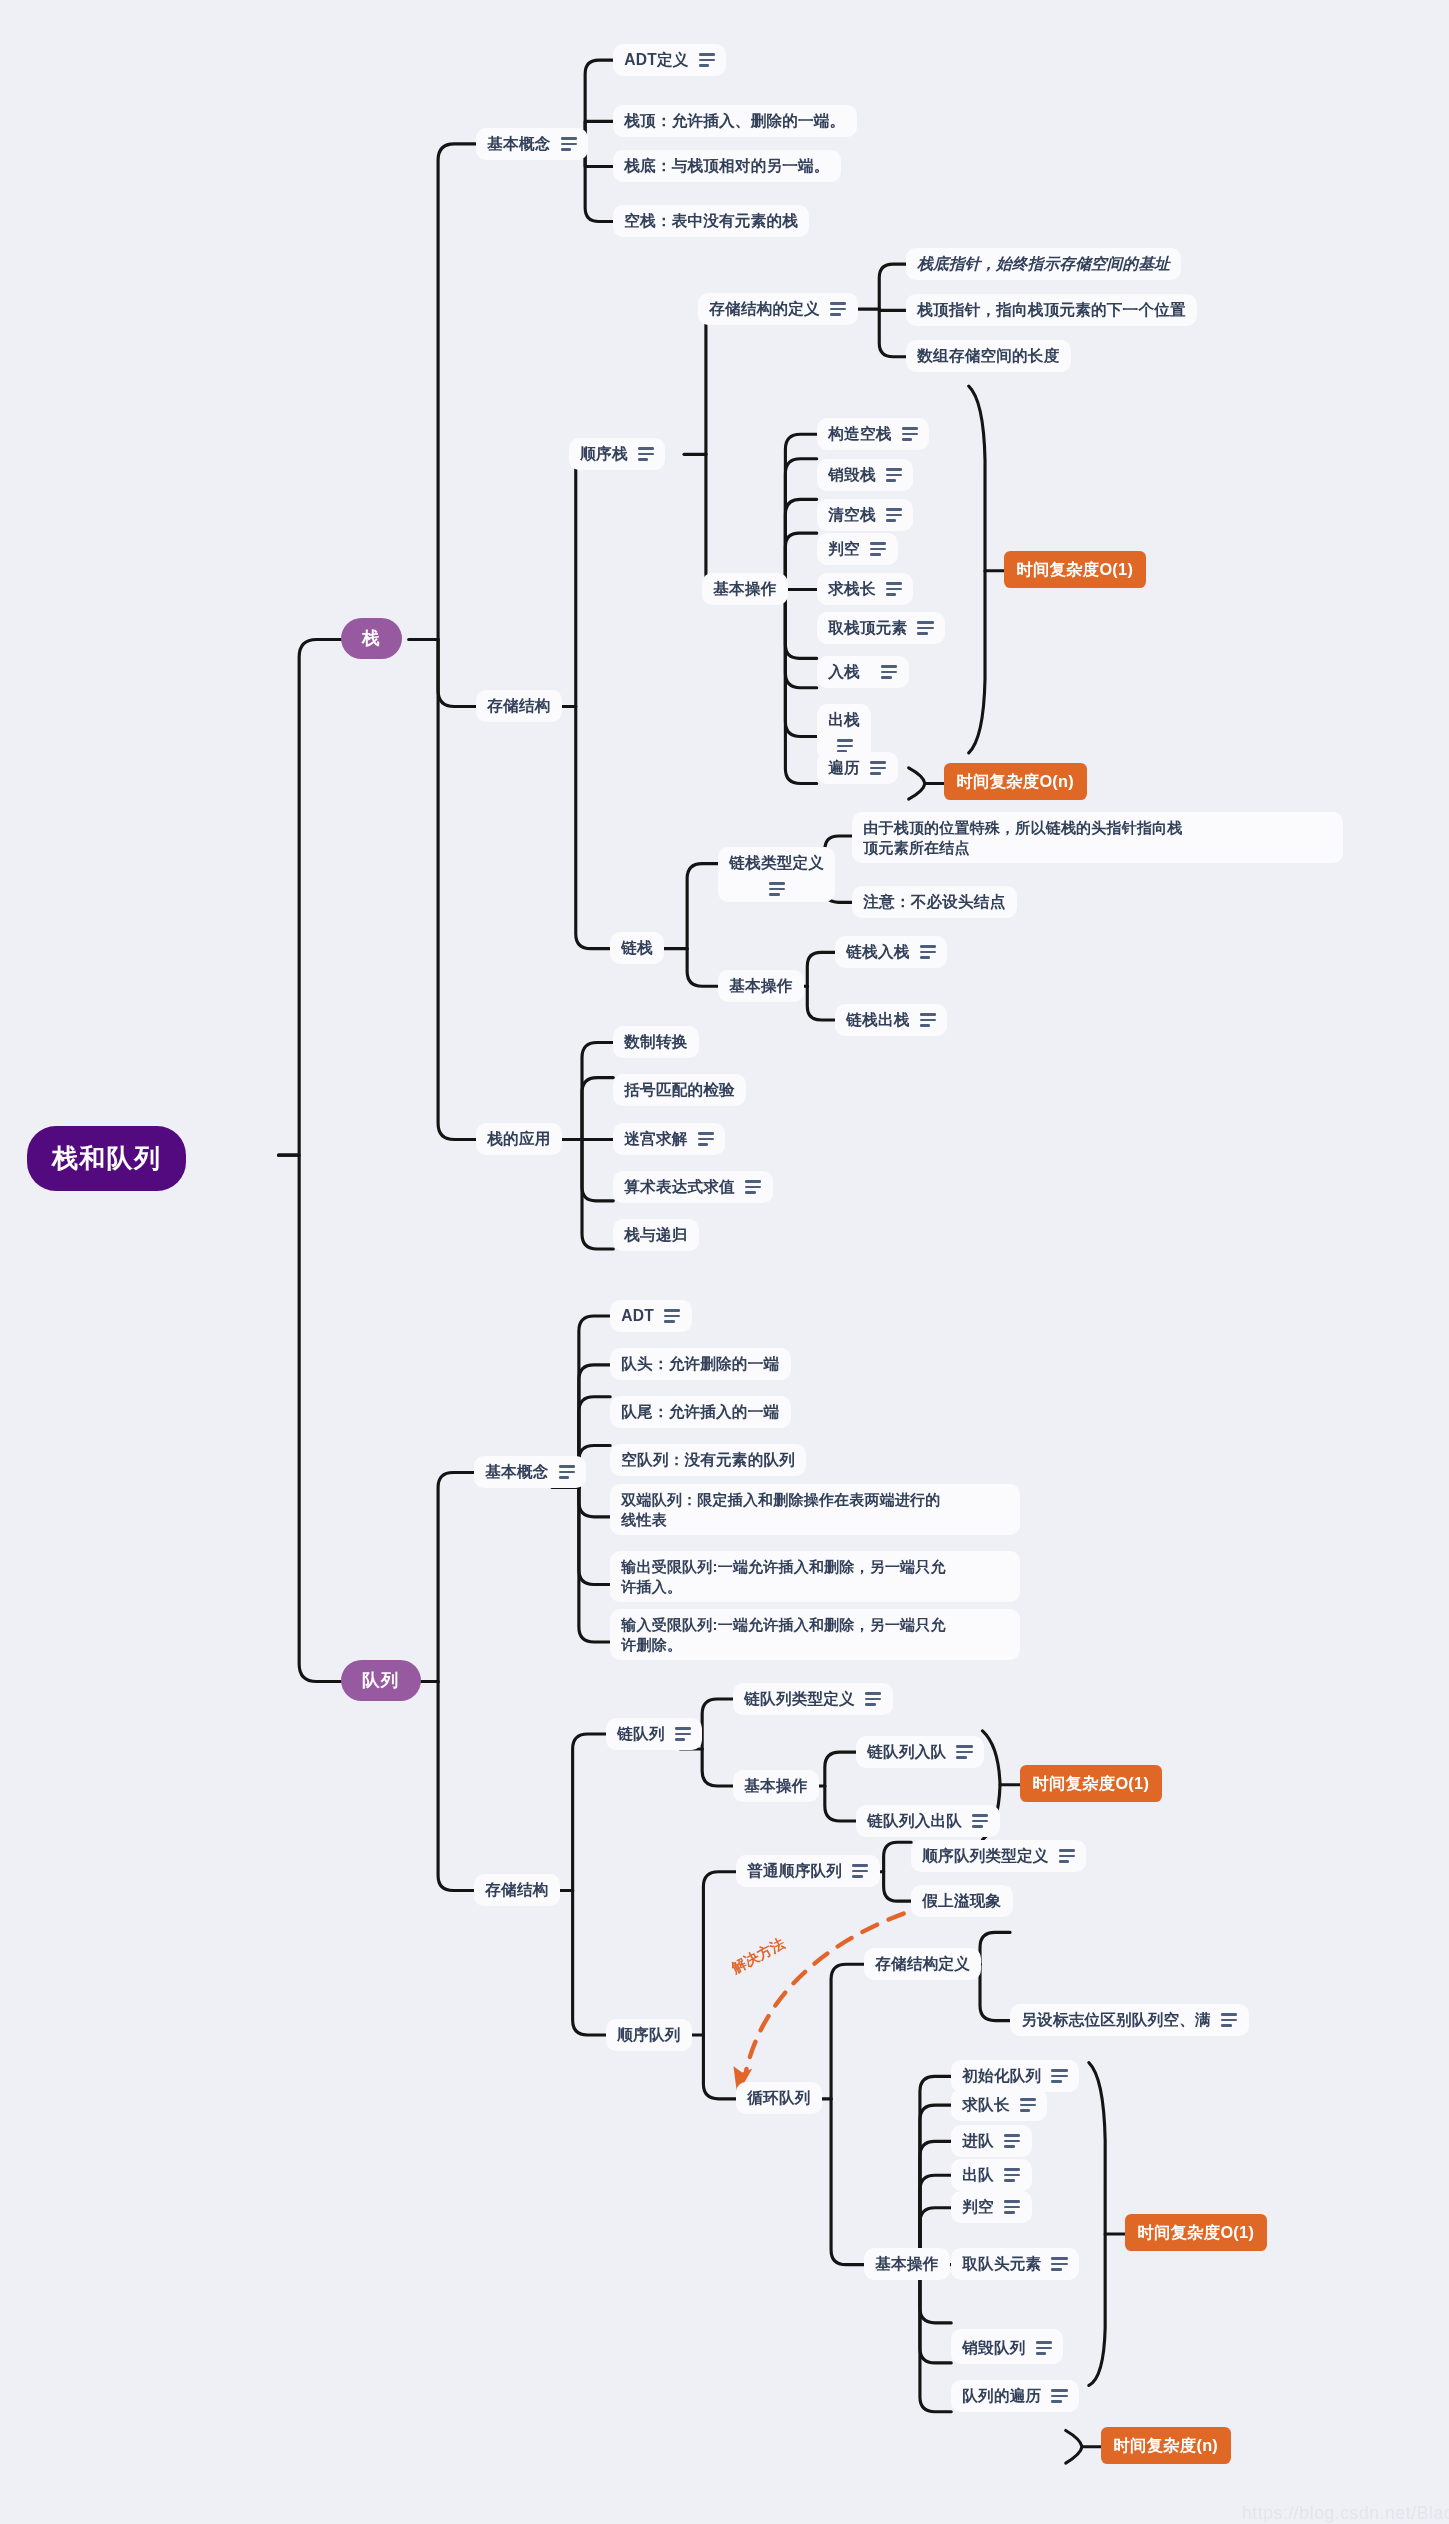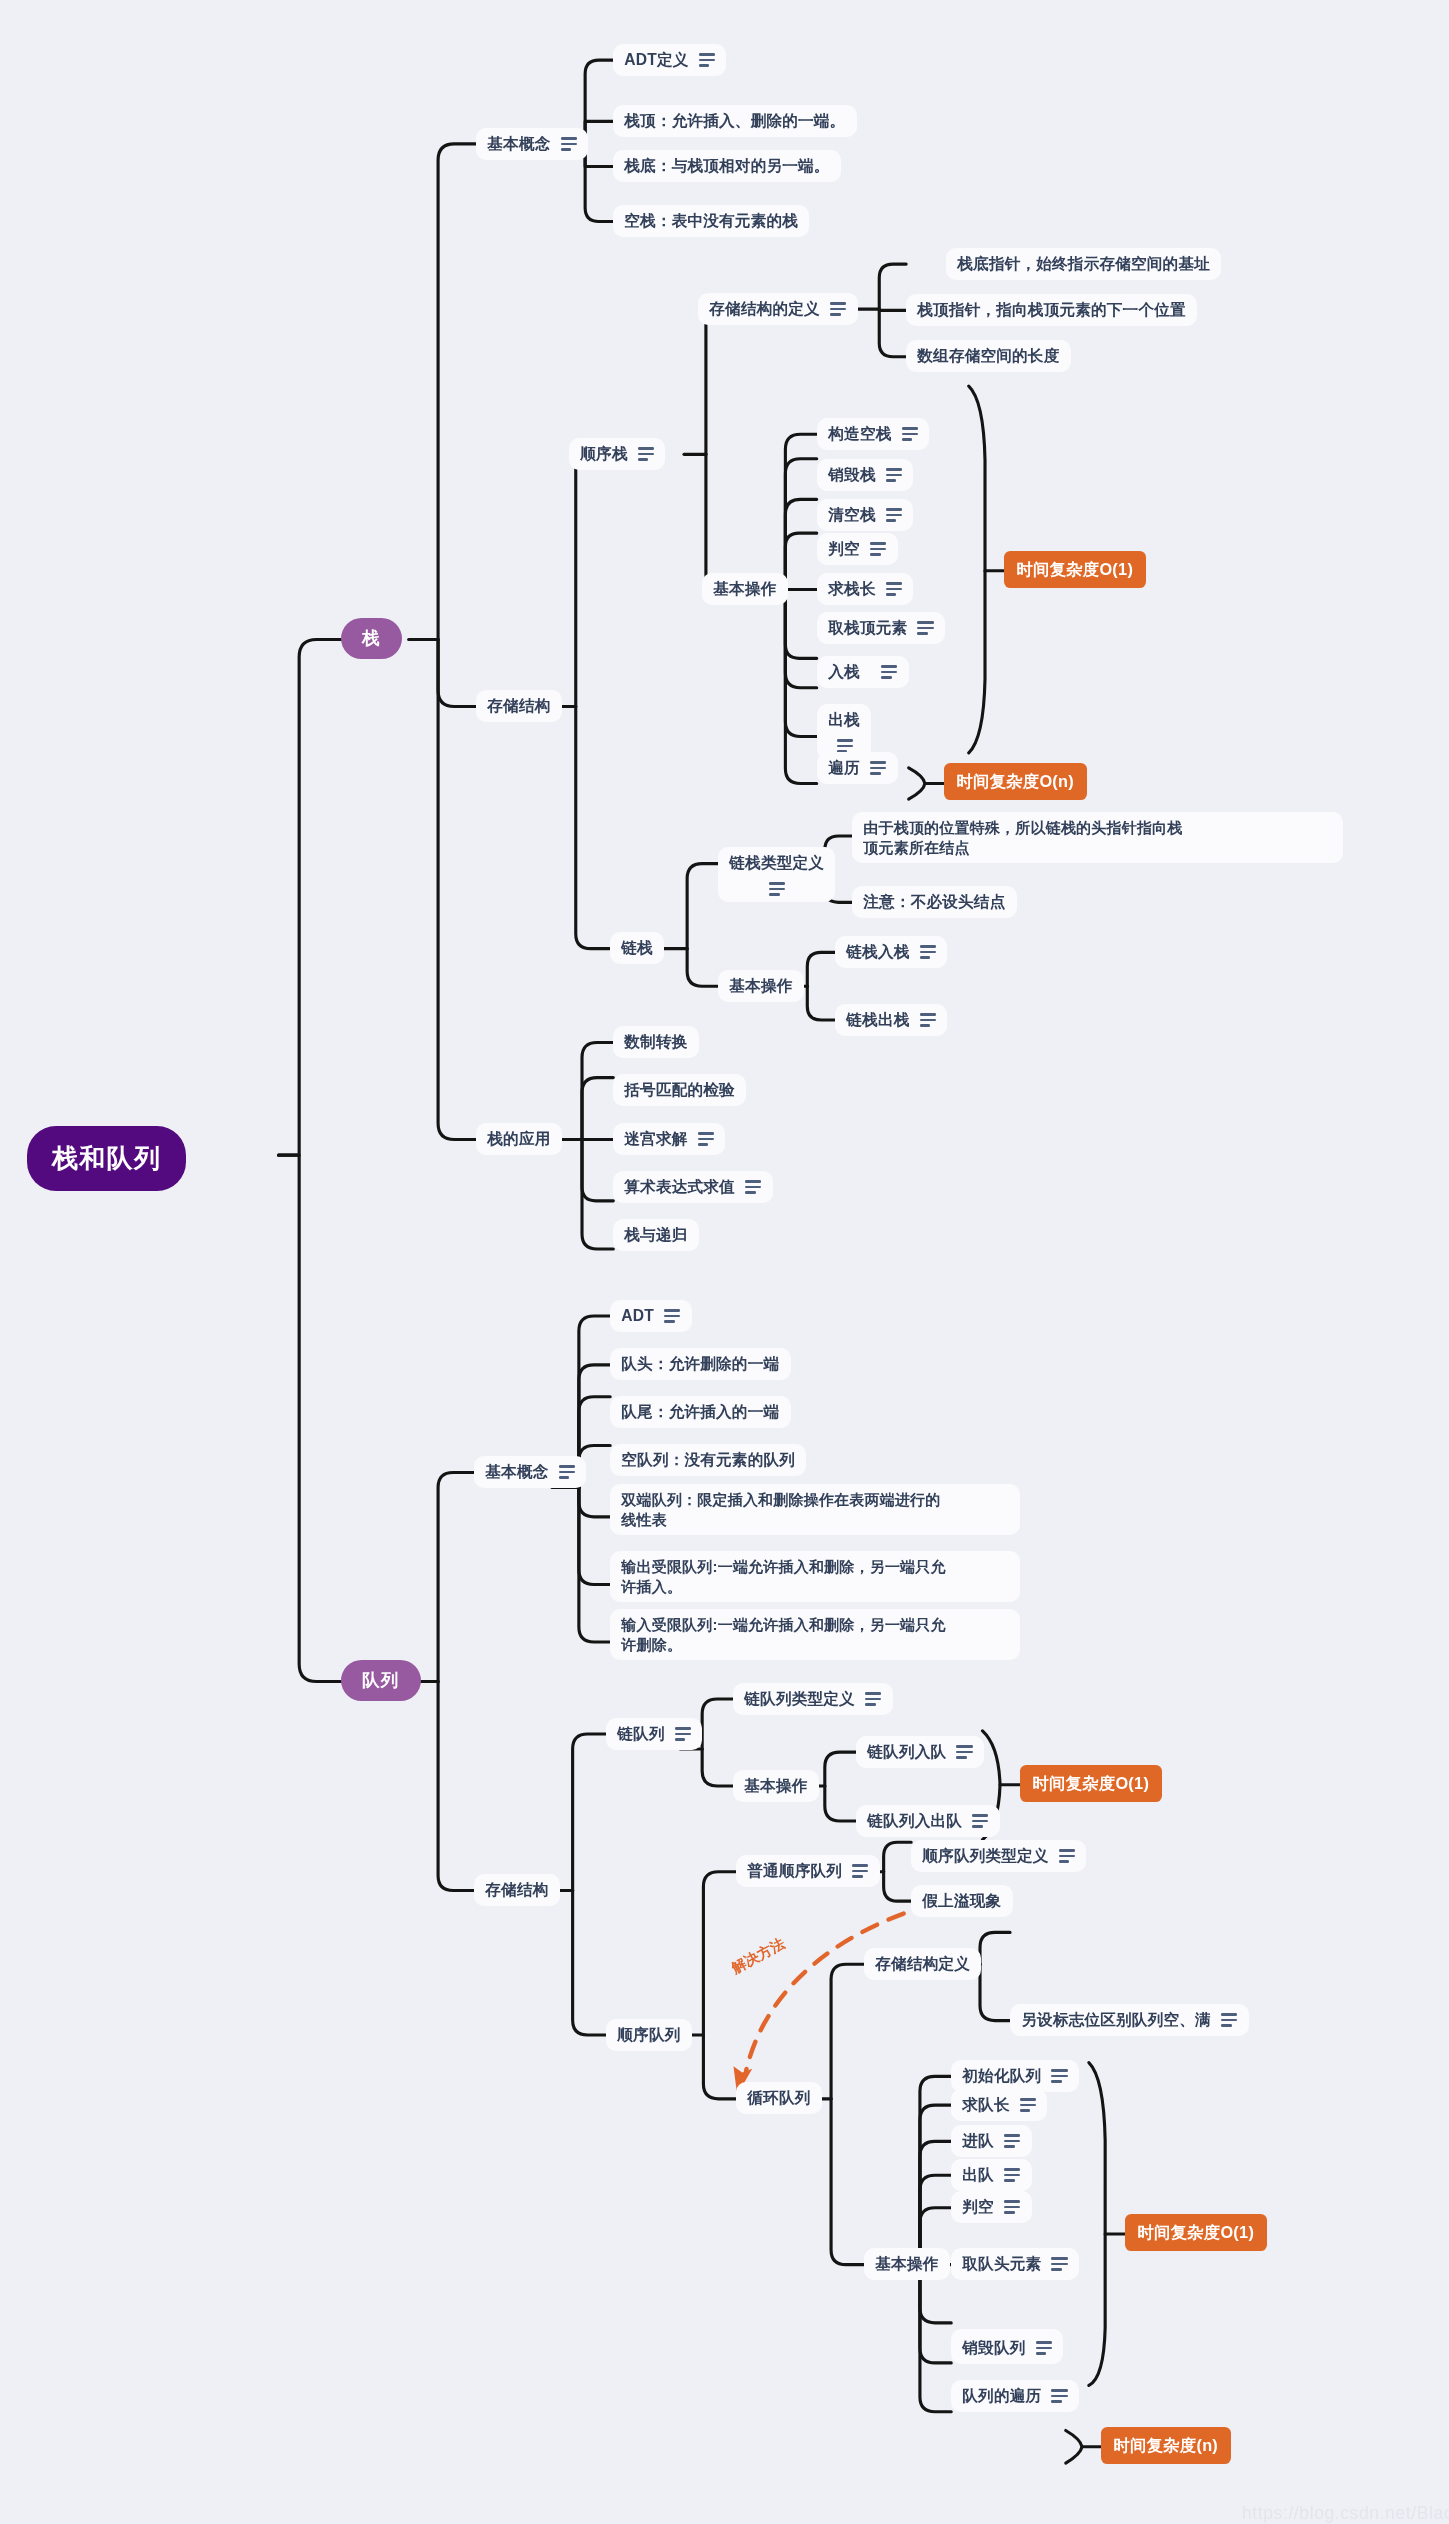--- a/index.html
+++ b/index.html
@@ -276,21 +276,21 @@
   </div>
 
   <div class="node w" style="left:569px; top:438px;">
     <span class="txt">顺序栈</span>
     <span class="note-icon"><i></i><i></i><i></i></span>
   </div>
   <div class="node w" style="left:698px; top:293px;">
     <span class="txt">存储结构的定义</span>
     <span class="note-icon"><i></i><i></i><i></i></span>
   </div>
-  <div class="node w" style="left:946px; top:248px;">
+  <div class="node w" style="left:906px; top:248px;font-style:italic;">
     <span class="txt">栈底指针，始终指示存储空间的基址</span>
   </div>
   <div class="node w" style="left:906px; top:294px;">
     <span class="txt">栈顶指针，指向栈顶元素的下一个位置</span>
   </div>
   <div class="node w" style="left:906px; top:340px;">
     <span class="txt">数组存储空间的长度</span>
   </div>
 
   <div class="node w" style="left:702px; top:573px;">

